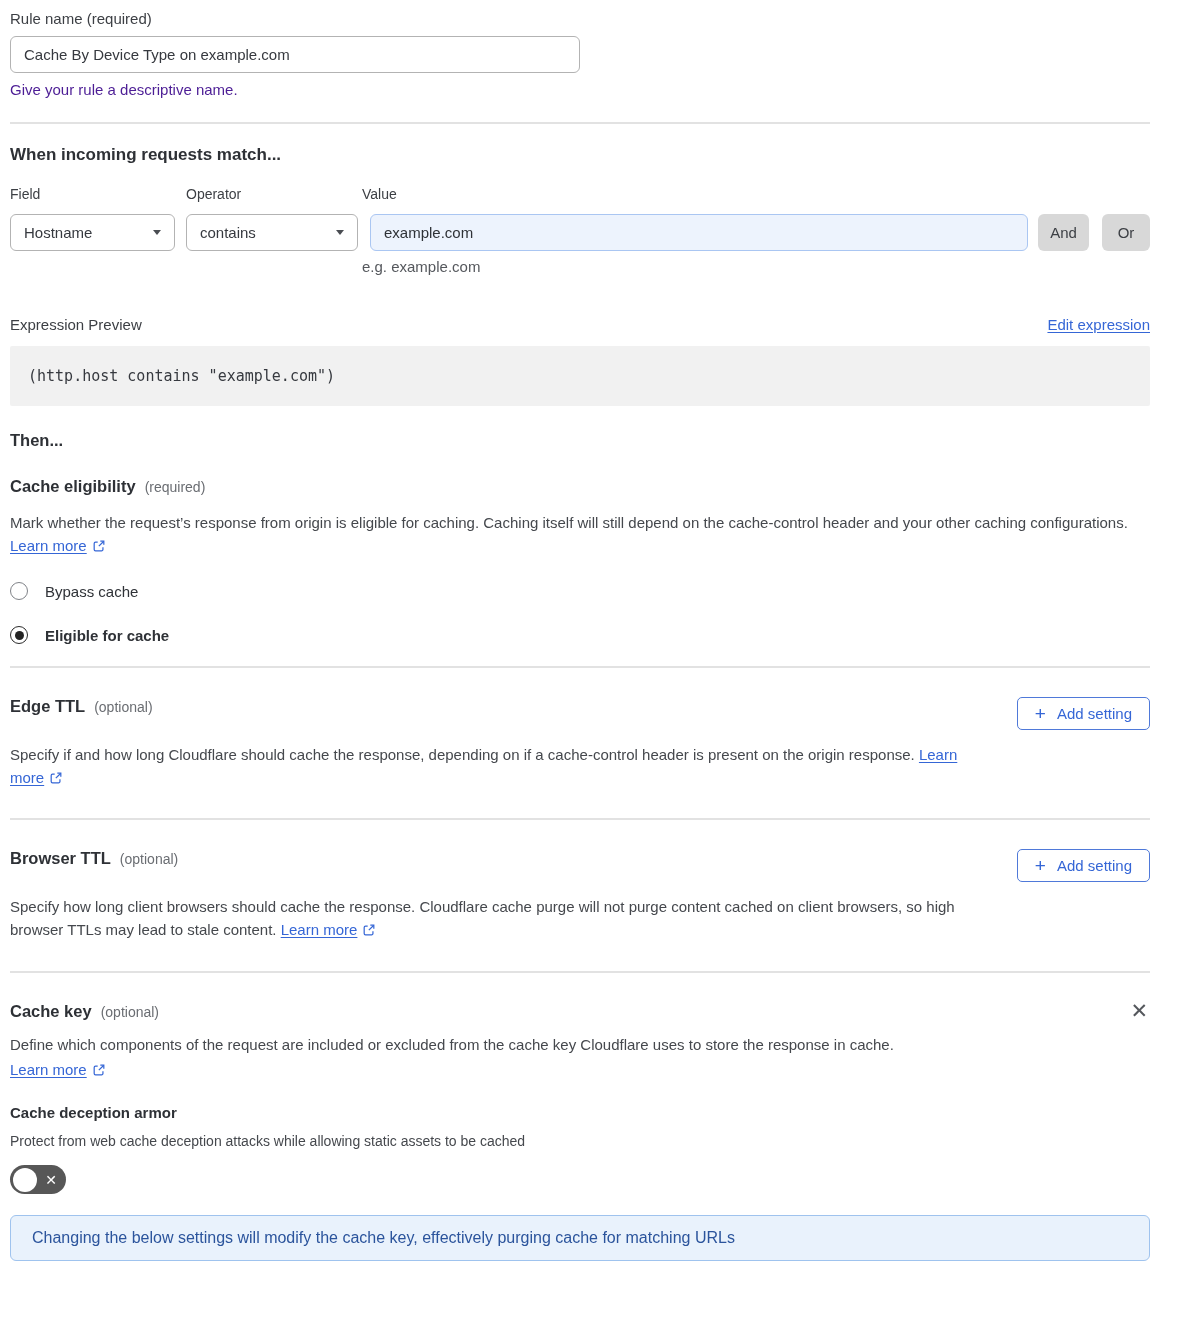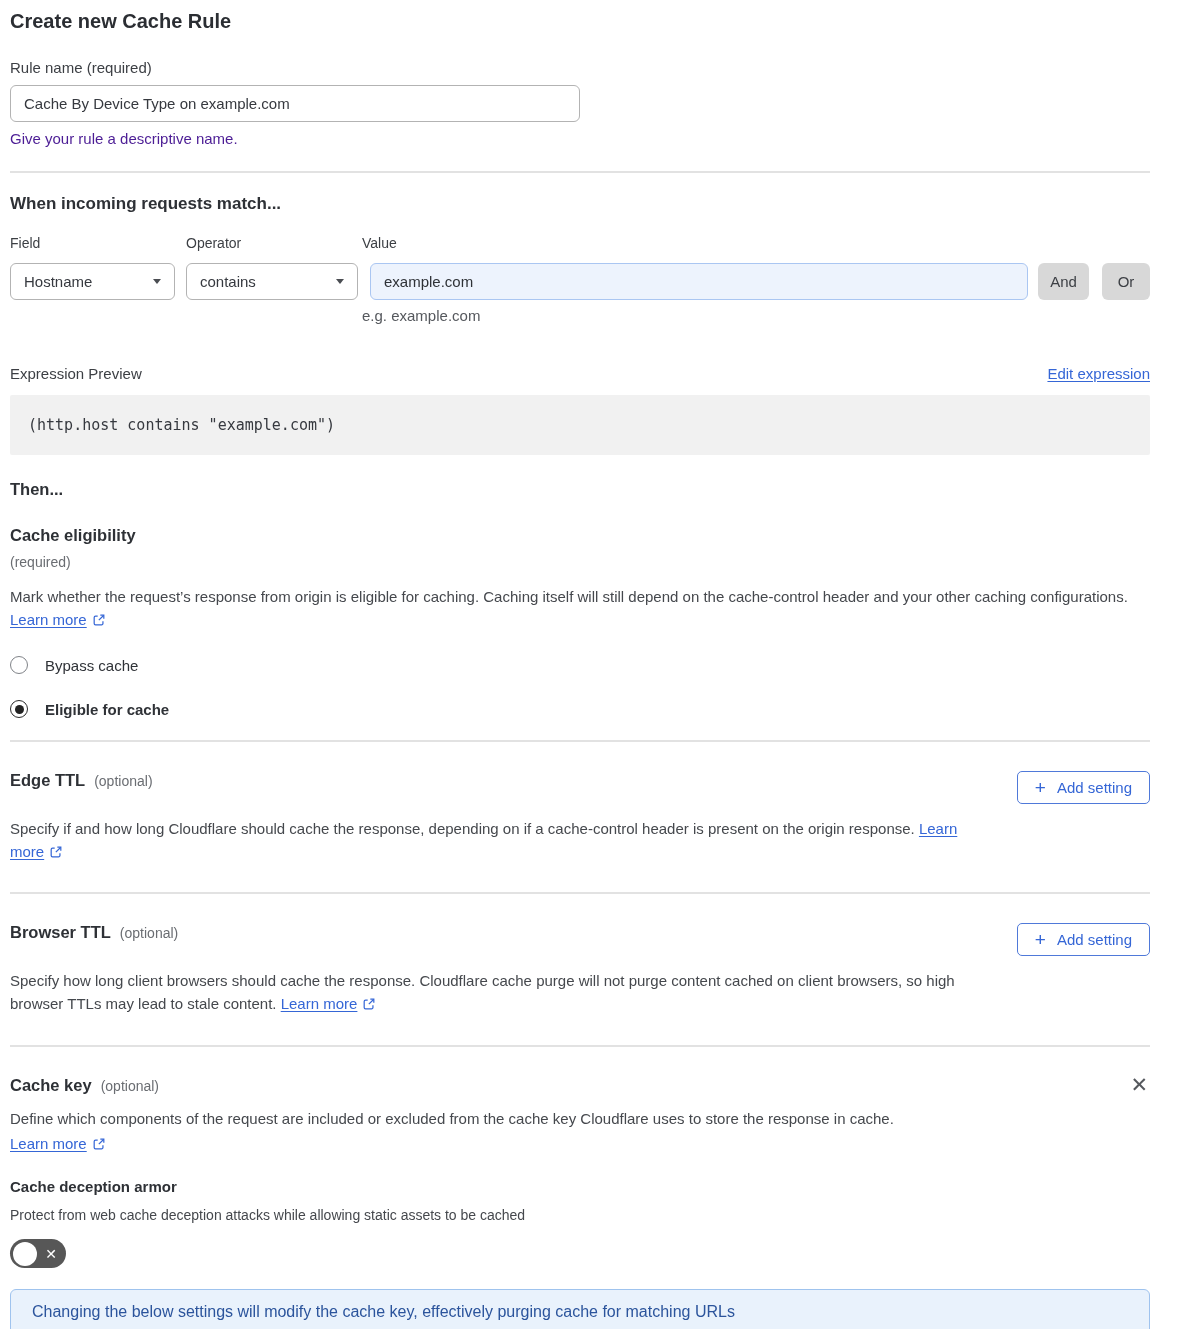--- a/index.html
+++ b/index.html
@@ -66,21 +66,21 @@
   .code-block{
     margin-top:13px;background:#f1f1f1;border-radius:2px;padding:21px 18px;
     font-family:"DejaVu Sans Mono","Liberation Mono",monospace;font-size:15px;color:#36393f;
   }
 
   h3.then{font-size:16.5px;font-weight:700;margin:25px 0 0 0;color:#2e3136;}
 
   .sec-title-row{display:flex;align-items:baseline;gap:9px;}
   .sec-title{font-size:16.5px;font-weight:700;color:#2e3136;}
   .sec-tag{font-size:14px;color:#6a6d72;}
-  .mt-elig{margin-top:27px;flex-direction:column;}
+  .mt-elig{margin-top:27px;}
 
   p.body{font-size:15px;line-height:23px;color:var(--body);margin:15px 0 0 0;max-width:1122px;}
   p.body a.link{font-size:15px;}
   .ext-icon{display:inline-block;vertical-align:-2px;margin-left:5px;}
 
   .radio-row{display:flex;align-items:center;margin-top:23px;cursor:pointer;}
   .radio-row + .radio-row{margin-top:26px;}
   .radio-circle{
     width:18px;height:18px;border-radius:50%;border:1.5px solid #808388;background:#fff;
     display:flex;align-items:center;justify-content:center;flex:0 0 auto;
@@ -120,21 +120,20 @@
   .banner{
     margin-top:21px;background:#e9f2fc;border:1px solid #9fc3ee;border-radius:6px;
     padding:13px 21px;color:#2b549c;font-size:16px;
   }
 </style>
 </head>
 <body>
 
 <div class="page">
 
-  <h1>Create new Cache Rule</h1>
 
   <div>
     <div class="field-label">Rule name (required)</div>
     <input class="text-input" type="text" value="Cache By Device Type on example.com" style="">
     <div class="helper">Give your rule a descriptive name.</div>
   </div>
 
   <hr class="divider div-1">
 
   <h2>When incoming requests match...</h2>

